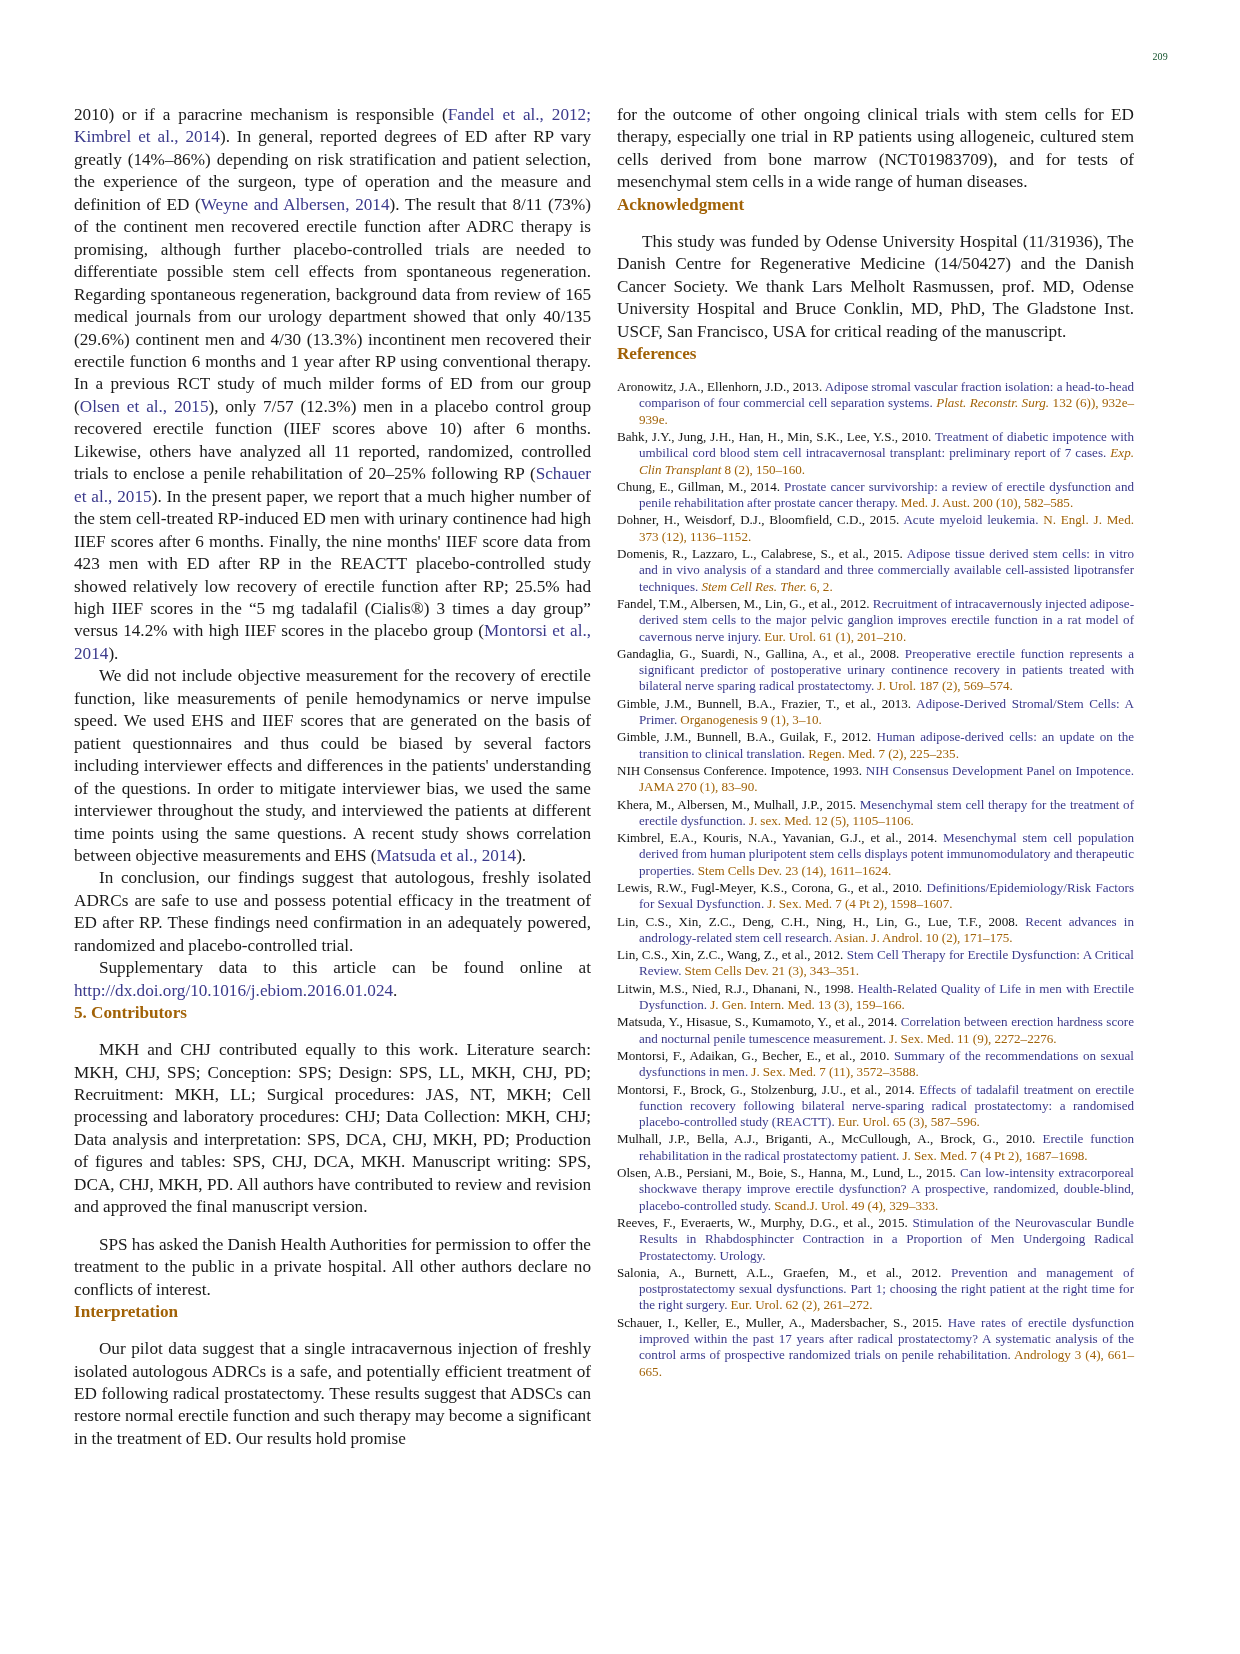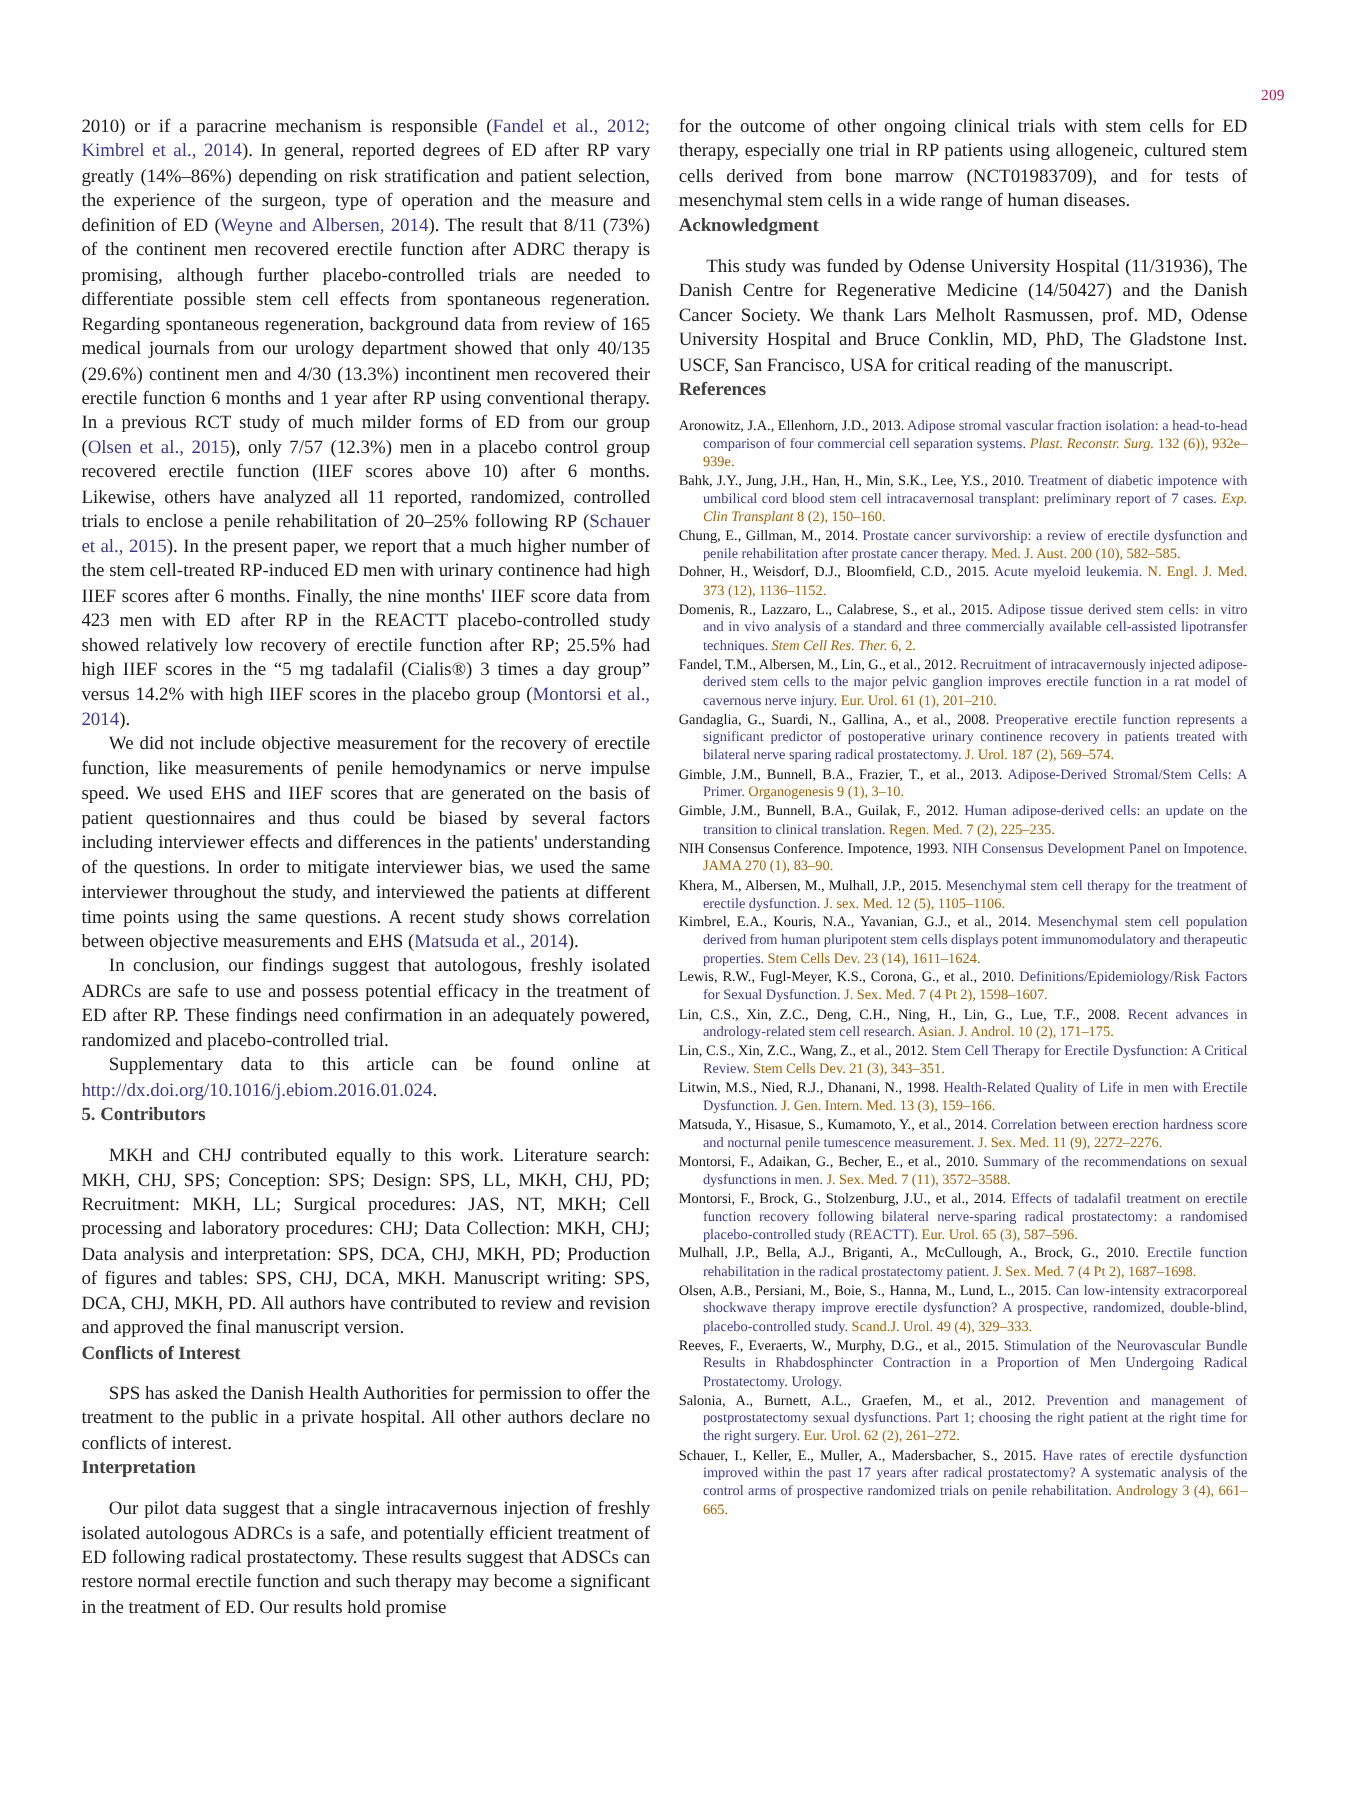--- a/index.html
+++ b/index.html
@@ -17,24 +17,24 @@
   }
 
   .page {
     position: absolute;
     inset: 0;
     padding: 0;
   }
 
   .folio {
     position: absolute;
-    top: 80px;
+    top: 51px;
     right: 72px;
-    font-size: 14px;
-    color: #be185d;
+    font-size: 10px;
+    color: #14532d;
     letter-spacing: 0.2px;
   }
 
   .columns {
     position: absolute;
     top: 104px;
     left: 74px;
     width: 1094px;
     display: flex;
     gap: 26px;
@@ -59,21 +59,21 @@
   .link {
     color: #3b3a8c;
   }
 
   h2.sect {
     font-size: 17.2px;
     font-weight: bold;
     margin: 0;
     padding: 0;
     line-height: 22px;
-    color: #404040;
+    color: #a16207;
     letter-spacing: -0.05px;
   }
 
   .gap-before-head { margin-top: 26px; }
   .gap-after-head  { margin-top: 15px; }
 
   
   .ref-list {
     margin: 0;
     padding: 0;
@@ -109,21 +109,20 @@
     <div class="col">
 
       <p class="body-p" id="lp0"><span>2010) or if a paracrine mechanism is responsible (</span><span class="link">Fandel et al., 2012; Kimbrel et al., 2014</span><span>). In general, reported degrees of ED after RP vary greatly (14%–86%) depending on risk stratification and patient selection, the experience of the surgeon, type of operation and the measure and definition of ED (</span><span class="link">Weyne and Albersen, 2014</span><span>). The result that 8/11 (73%) of the continent men recovered erectile function after ADRC therapy is promising, although further placebo-controlled trials are needed to differentiate possible stem cell effects from spontaneous regeneration. Regarding spontaneous regeneration, background data from review of 165 medical journals from our urology department showed that only 40/135 (29.6%) continent men and 4/30 (13.3%) incontinent men recovered their erectile function 6 months and 1 year after RP using conventional therapy. In a previous RCT study of much milder forms of ED from our group (</span><span class="link">Olsen et al., 2015</span><span>), only 7/57 (12.3%) men in a placebo control group recovered erectile function (IIEF scores above 10) after 6 months. Likewise, others have analyzed all 11 reported, randomized, controlled trials to enclose a penile rehabilitation of 20–25% following RP (</span><span class="link">Schauer et al., 2015</span><span>). In the present paper, we report that a much higher number of the stem cell-treated RP-induced ED men with urinary continence had high IIEF scores after 6 months. Finally, the nine months' IIEF score data from 423 men with ED after RP in the REACTT placebo-controlled study showed relatively low recovery of erectile function after RP; 25.5% had high IIEF scores in the “5 mg tadalafil (Cialis®) 3 times a day group” versus 14.2% with high IIEF scores in the placebo group (</span><span class="link">Montorsi et al., 2014</span><span>).</span></p>
       <p class="body-p indent" id="lp1"><span>We did not include objective measurement for the recovery of erectile function, like measurements of penile hemodynamics or nerve impulse speed. We used EHS and IIEF scores that are generated on the basis of patient questionnaires and thus could be biased by several factors including interviewer effects and differences in the patients' understanding of the questions. In order to mitigate interviewer bias, we used the same interviewer throughout the study, and interviewed the patients at different time points using the same questions. A recent study shows correlation between objective measurements and EHS (</span><span class="link">Matsuda et al., 2014</span><span>).</span></p>
       <p class="body-p indent" id="lp2"><span>In conclusion, our findings suggest that autologous, freshly isolated ADRCs are safe to use and possess potential efficacy in the treatment of ED after RP. These findings need confirmation in an adequately powered, randomized and placebo-controlled trial.</span></p>
       <p class="body-p indent" id="lp3"><span>Supplementary data to this article can be found online at </span><span class="link">http://dx.doi.org/10.1016/j.ebiom.2016.01.024</span><span>.</span></p>
 
       <h2 class="sect gap-before-head">5. Contributors</h2>
       <p class="body-p indent gap-after-head">MKH and CHJ contributed equally to this work. Literature search: MKH, CHJ, SPS; Conception: SPS; Design: SPS, LL, MKH, CHJ, PD; Recruitment: MKH, LL; Surgical procedures: JAS, NT, MKH; Cell processing and laboratory procedures: CHJ; Data Collection: MKH, CHJ; Data analysis and interpretation: SPS, DCA, CHJ, MKH, PD; Production of figures and tables: SPS, CHJ, DCA, MKH. Manuscript writing: SPS, DCA, CHJ, MKH, PD. All authors have contributed to review and revision and approved the final manuscript version.</p>
 
-      <h2 class="sect gap-before-head">Conflicts of Interest</h2>
       <p class="body-p indent gap-after-head">SPS has asked the Danish Health Authorities for permission to offer the treatment to the public in a private hospital. All other authors declare no conflicts of interest.</p>
 
       <h2 class="sect gap-before-head">Interpretation</h2>
       <p class="body-p indent gap-after-head">Our pilot data suggest that a single intracavernous injection of freshly isolated autologous ADRCs is a safe, and potentially efficient treatment of ED following radical prostatectomy. These results suggest that ADSCs can restore normal erectile function and such therapy may become a significant in the treatment of ED. Our results hold promise</p>
 
     </div>
 
     <div class="col">
 
       <p class="body-p">for the outcome of other ongoing clinical trials with stem cells for ED therapy, especially one trial in RP patients using allogeneic, cultured stem cells derived from bone marrow (NCT01983709), and for tests of mesenchymal stem cells in a wide range of human diseases.</p>

